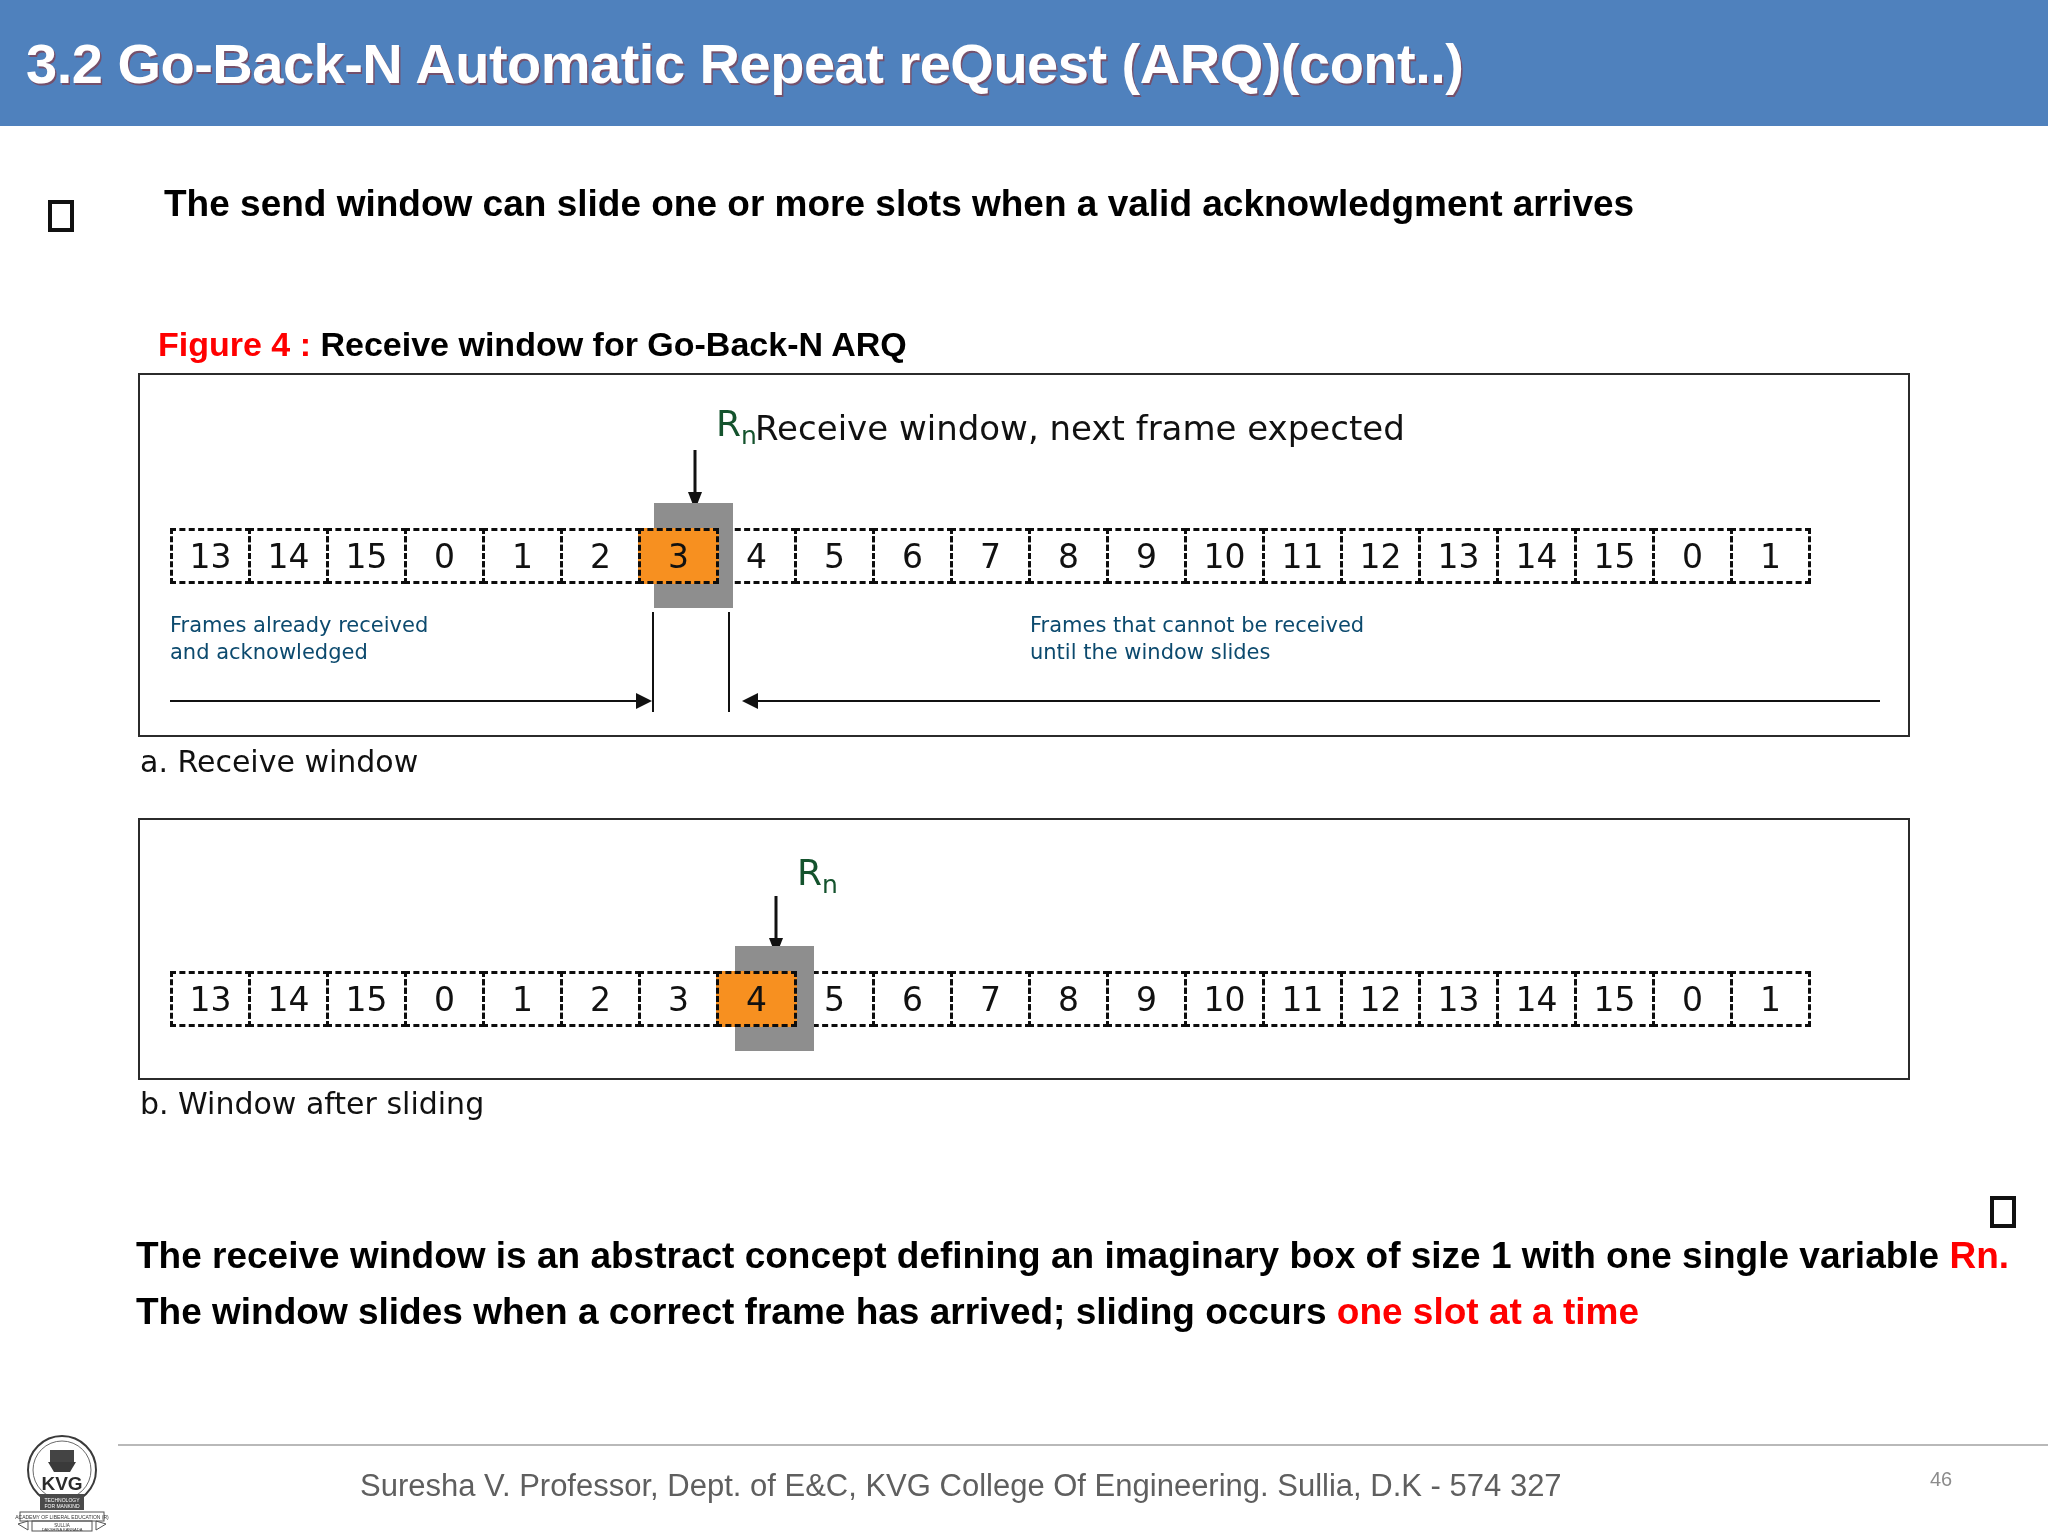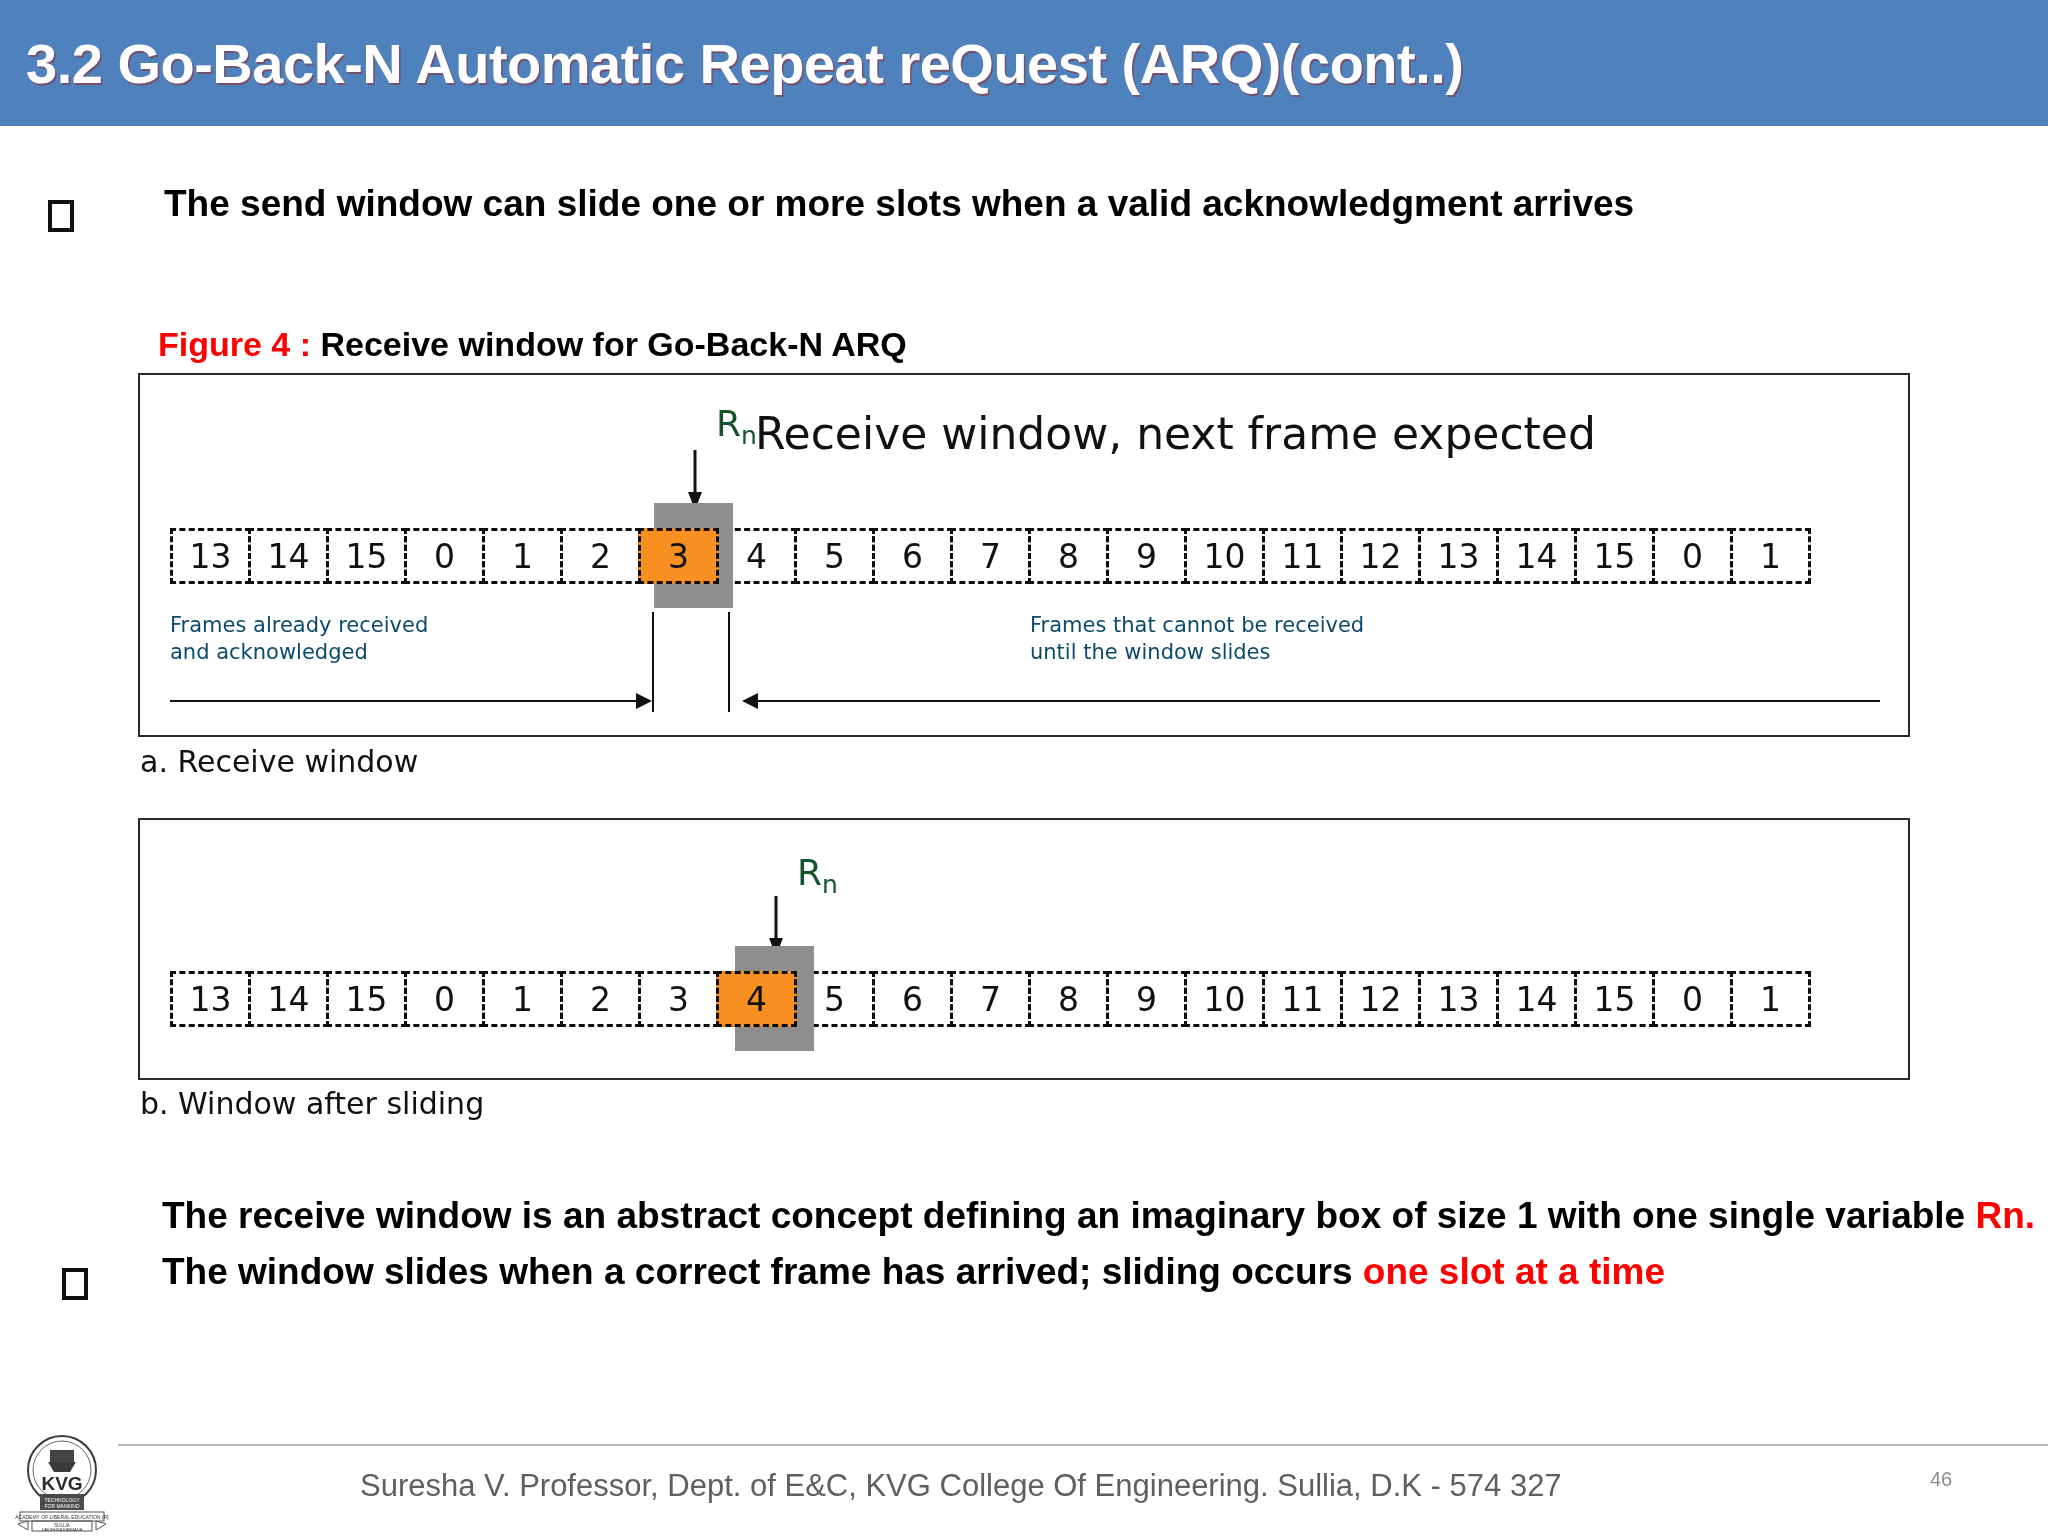--- a/index.html
+++ b/index.html
@@ -37,21 +37,21 @@
     margin-top: 8px;
   }
   .bullet-text {
     font-size: 37px; font-weight: bold; color: #000;
     line-height: 1.52;
     white-space: nowrap;
   }
   #bullet-top { left: 48px; top: 176px; }
   #bullet-top .bullet-text { margin-left: 90px; }
 
-  #bullet-bottom { left: 62px; top: 1188px; }
+  #bullet-bottom { left: 62px; top: 1188px; flex-direction: column; }
   #bullet-bottom .bullet-text { margin-left: 74px; white-space: normal; width: 1880px; }
   .red { color: #ff0000; }
 
   
   .fig-caption {
     position: absolute; left: 158px; top: 325px;
     font-size: 34px; font-weight: bold; color: #000; white-space: nowrap;
   }
   .fig-caption .fig-num { color: #ff0000; }
 
@@ -77,21 +77,21 @@
     position: absolute;
     font-size: 36px;
     color: #14532d;
     font-family: "DejaVu Sans", sans-serif;
     white-space: nowrap;
     margin-left: 33px;
   }
   .rn-label sub { font-size: 25px; }
   .rn-note {
     position: absolute;
-    font-size: 44px; color: #111; white-space: nowrap;
+    font-size: 34px; color: #111; white-space: nowrap;
     font-family: "DejaVu Sans", sans-serif;
   }
   .down-arrow { position: absolute; }
 
   
   .strip {
     position: absolute;
     display: flex;
     height: 56px;
   }

